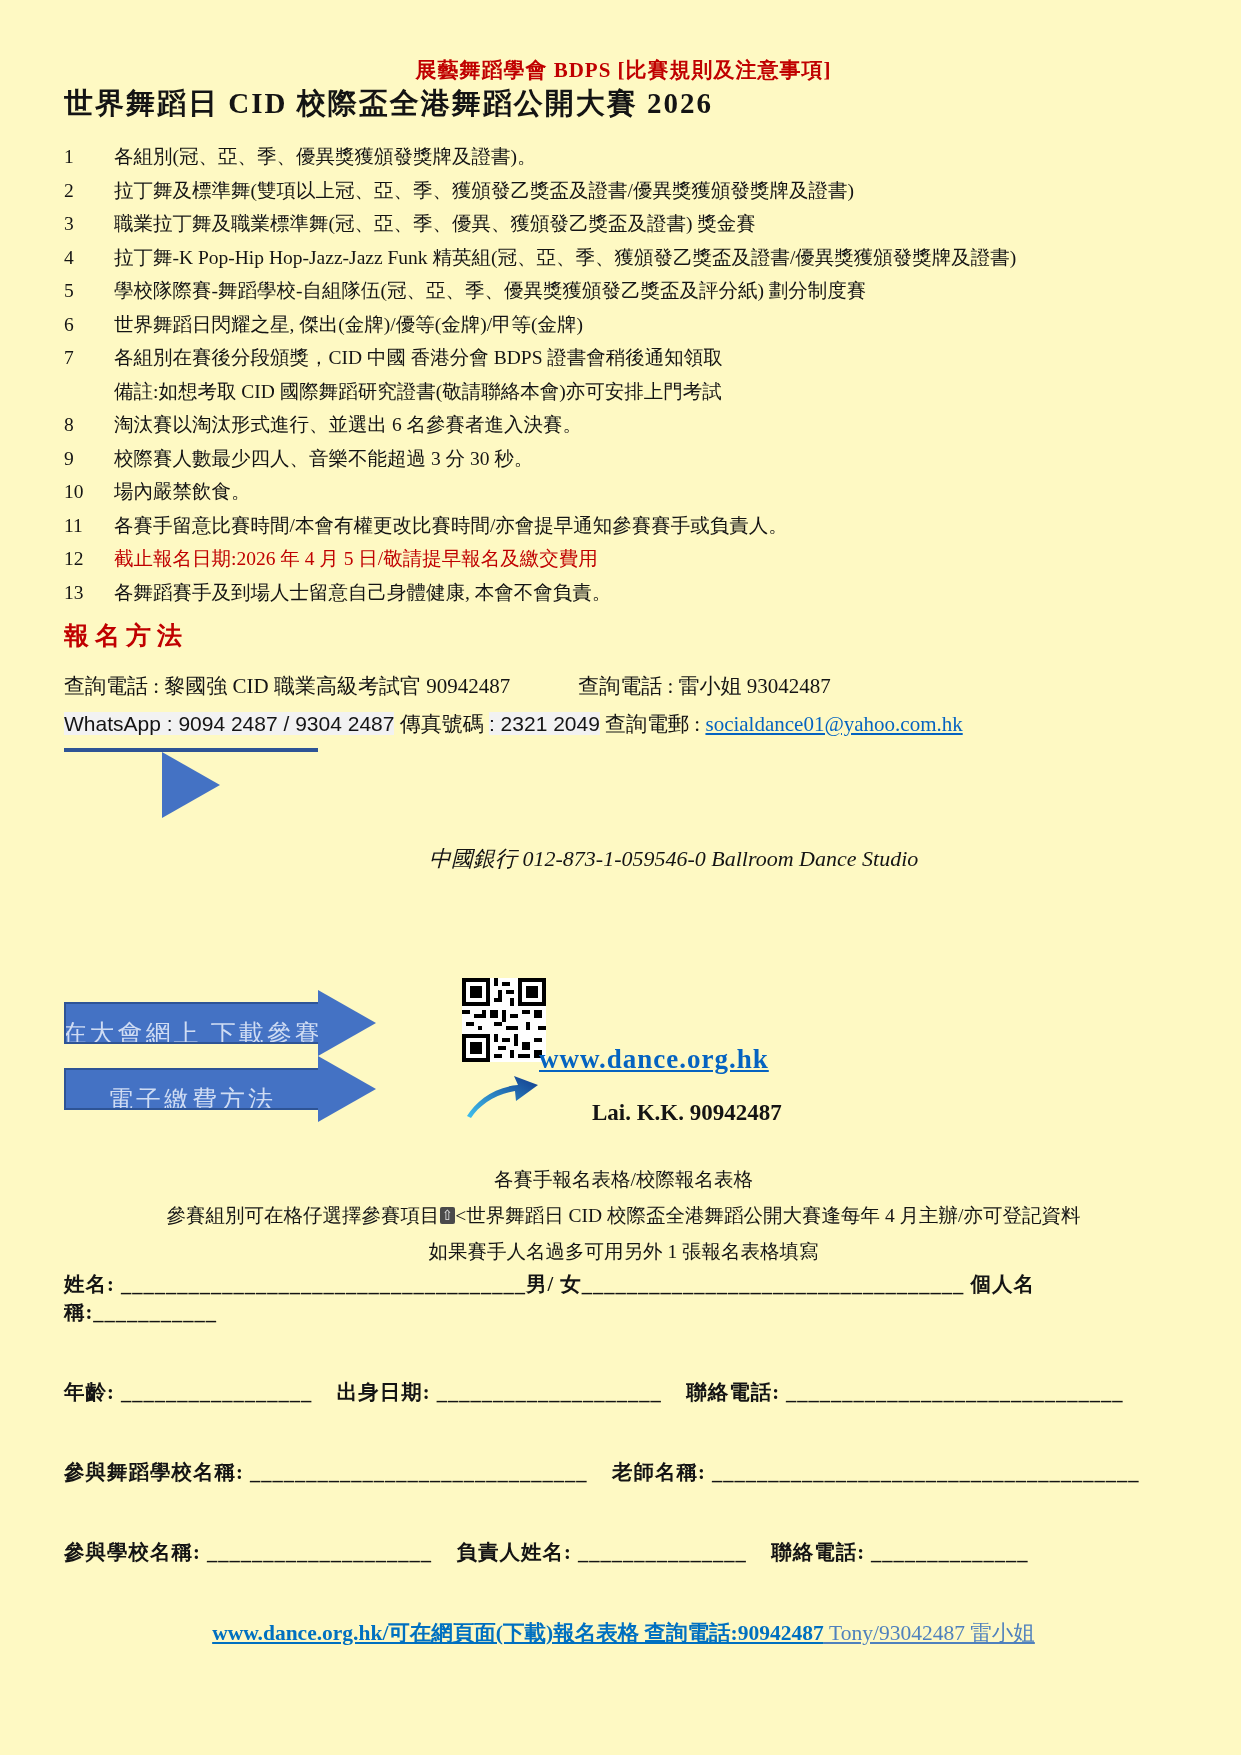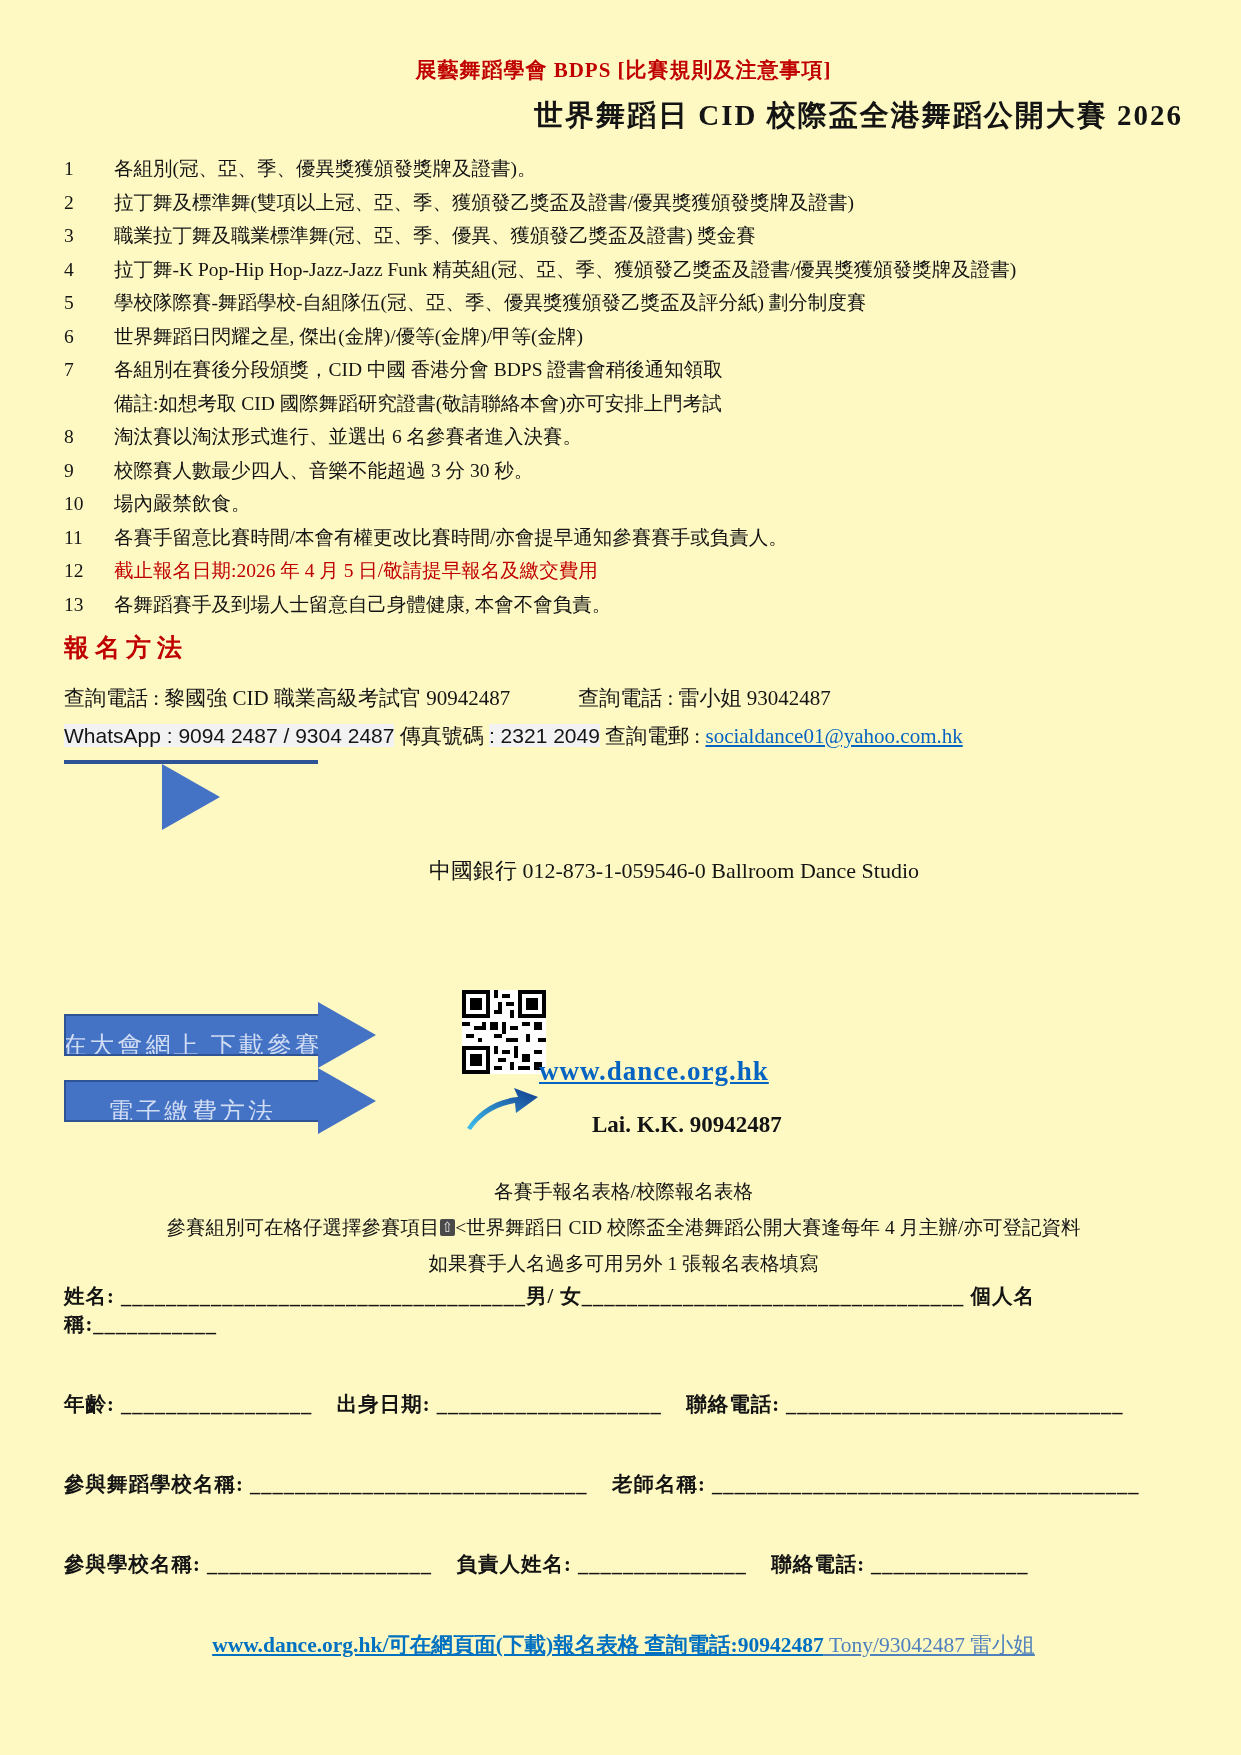--- a/index.html
+++ b/index.html
@@ -9,22 +9,22 @@
     font-family:"Liberation Serif","DejaVu Serif",serif;
     color:#141414;
   }
   .inner{padding:56px 58px 0 64px;}
 
   .notice-title{
     text-align:center; color:#C00000; font-weight:bold;
     font-size:21px; letter-spacing:1px;
   }
   .main-title{
-    text-align:right; font-weight:bold; font-size:29px;
-    letter-spacing:2px; margin-top:12px;
+    text-align:left; font-weight:bold; font-size:29px;
+    letter-spacing:2px; 
   }
 
   .rules{margin-top:22px;}
   .rule{display:flex; font-size:19.5px; margin-bottom:12.5px; line-height:21px;}
   .rule-num{width:50px; flex:0 0 50px;}
   .rule-text{flex:1;}
   .rule.red .rule-text{color:#C00000;}
   .rule-note{margin-left:50px; font-size:19.5px; margin-bottom:12.5px; line-height:21px;}
 
   .reg-heading{
@@ -152,21 +152,21 @@
 
     <div class="payment">
 
       <div class="banner-arrow" style="left:0; top:2;flex-direction:column;">
         <div class="shaft">
             <span>銀行繳費方法</span>
           </div>
         <div class="head"></div>
       </div>
 
-      <div class="bank-line" style="left:365px; top:96px;">中國銀行 012-873-1-059546-0 Ballroom Dance Studio</div>
+      <div class="bank-line" style="left:365px; top:96px;font-style:italic;">中國銀行 012-873-1-059546-0 Ballroom Dance Studio</div>
 
       <div class="banner-arrow" style="left:0; top:242px;">
         <div class="shaft">
             <span>可在大會網上 下載參賽報</span>
           </div>
         <div class="head"></div>
       </div>
 
       <div class="banner-arrow" style="left:0; top:308px;">
         <div class="shaft">

